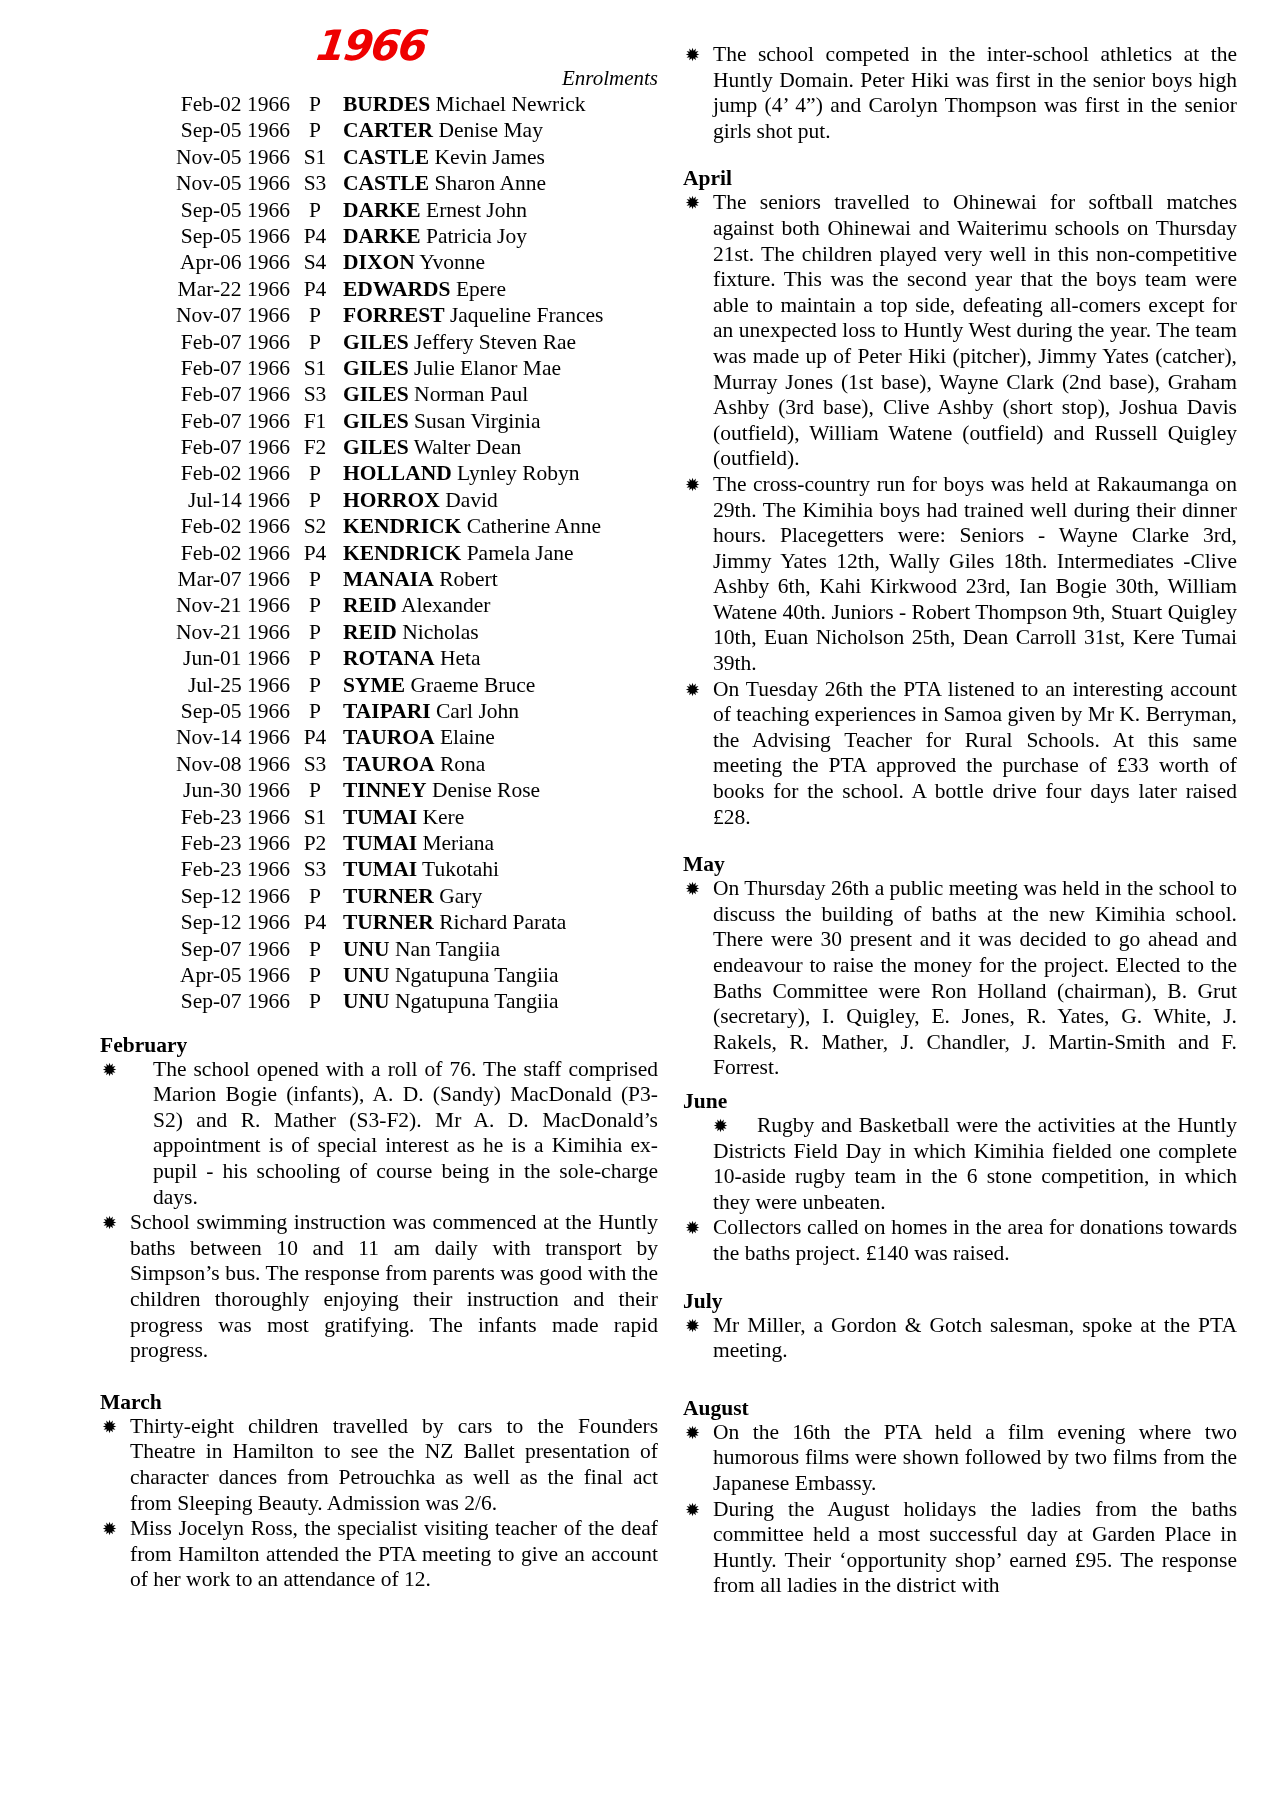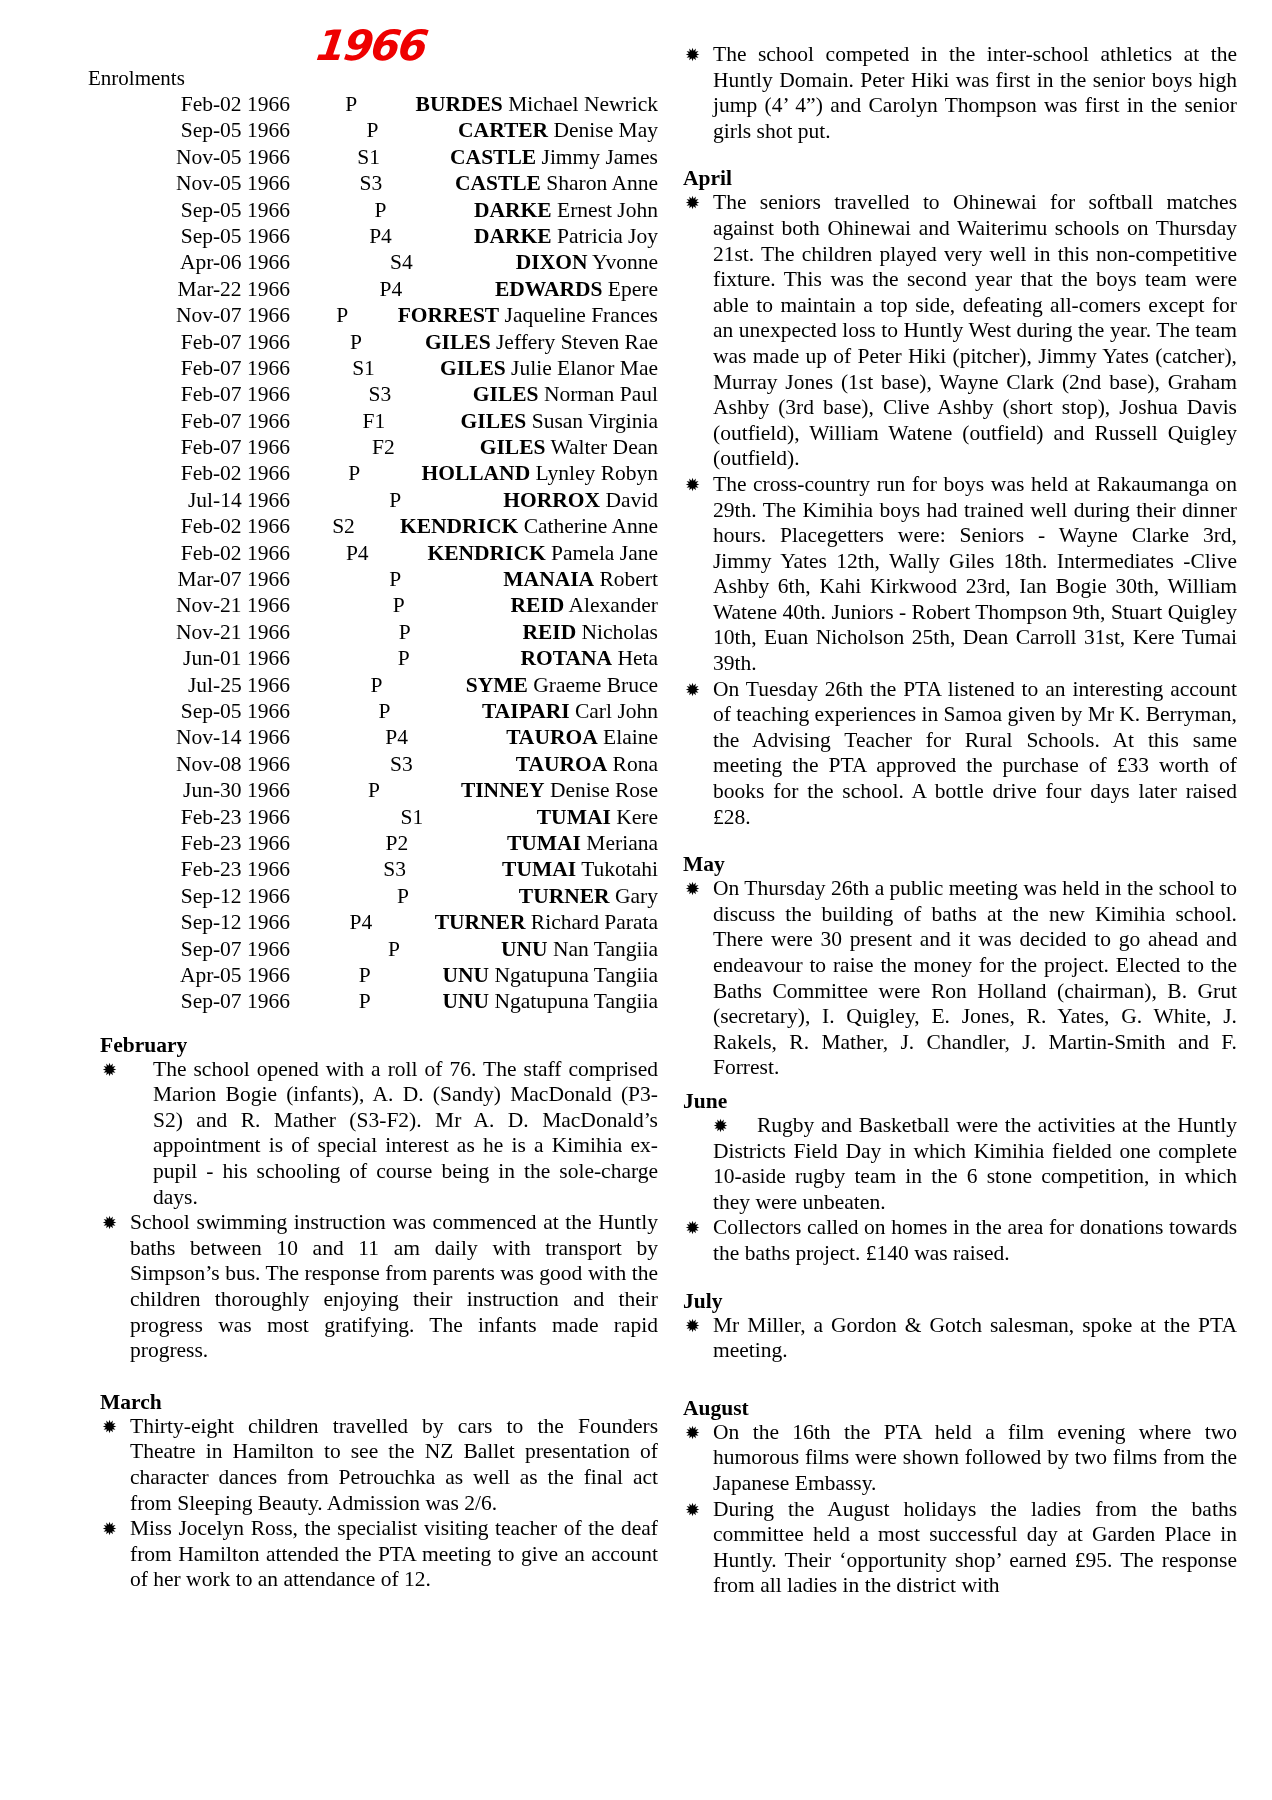--- a/index.html
+++ b/index.html
@@ -11,25 +11,25 @@
     .col-left { position: absolute; left: 100px; top: 20px; width: 558px; }
     .col-right { position: absolute; left: 683px; top: 42px; width: 554px; }
 
     .year-title {
       text-align: center; color: #ee0000;
       font-family: "DejaVu Sans", sans-serif; font-style: italic; font-weight: bold;
       font-size: 42px; letter-spacing: -2px; line-height: 52px; margin-left: -15px;
       transform: skewX(-8deg);
     }
     .enrol-heading {
-      text-align: left; font-size: 21px; line-height: 24px;
+      text-align: right; font-style: italic; font-size: 21px; line-height: 24px;
       margin-top: -6px; margin-left: -12px;
     }
     .enrol-table { margin-top: 1px; }
-    .enrol-row { display: flex; font-size: 21.5px; line-height: 26.4px; height: 26.4px; white-space: nowrap; justify-content: space-between; }
+    .enrol-row { display: flex; font-size: 21.5px; line-height: 26.4px; height: 26.4px; white-space: nowrap; }
     .enrol-date { width: 190px; text-align: right; }
     .enrol-class { width: 50px; text-align: center; }
     .enrol-name { padding-left: 3px; }
     .enrol-surname { font-weight: bold; }
 
     .teachers {
       text-align: center; font-size: 21.5px; line-height: 30px; margin-top: 28px; margin-left: -10px;
     }
     .month {
       font-weight: bold; font-size: 21.5px; line-height: 24px;
@@ -59,21 +59,21 @@
         <span class="enrol-name"><span class="enrol-surname">BURDES</span> <span>Michael Newrick</span></span>
       </div>
       <div class="enrol-row">
         <span class="enrol-date">Sep-05 1966</span>
         <span class="enrol-class">P</span>
         <span class="enrol-name"><span class="enrol-surname">CARTER</span> <span>Denise May</span></span>
       </div>
       <div class="enrol-row">
         <span class="enrol-date">Nov-05 1966</span>
         <span class="enrol-class">S1</span>
-        <span class="enrol-name"><span class="enrol-surname">CASTLE</span> <span>Jimmy James</span></span>
+        <span class="enrol-name"><span class="enrol-surname">CASTLE</span> <span>Kevin James</span></span>
       </div>
       <div class="enrol-row">
         <span class="enrol-date">Nov-05 1966</span>
         <span class="enrol-class">S3</span>
         <span class="enrol-name"><span class="enrol-surname">CASTLE</span> <span>Sharon Anne</span></span>
       </div>
       <div class="enrol-row">
         <span class="enrol-date">Sep-05 1966</span>
         <span class="enrol-class">P</span>
         <span class="enrol-name"><span class="enrol-surname">DARKE</span> <span>Ernest John</span></span>

